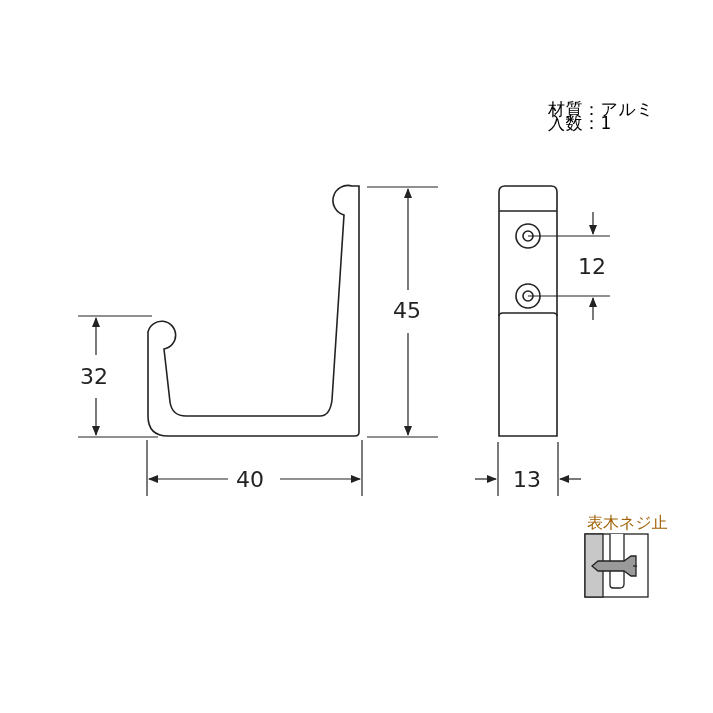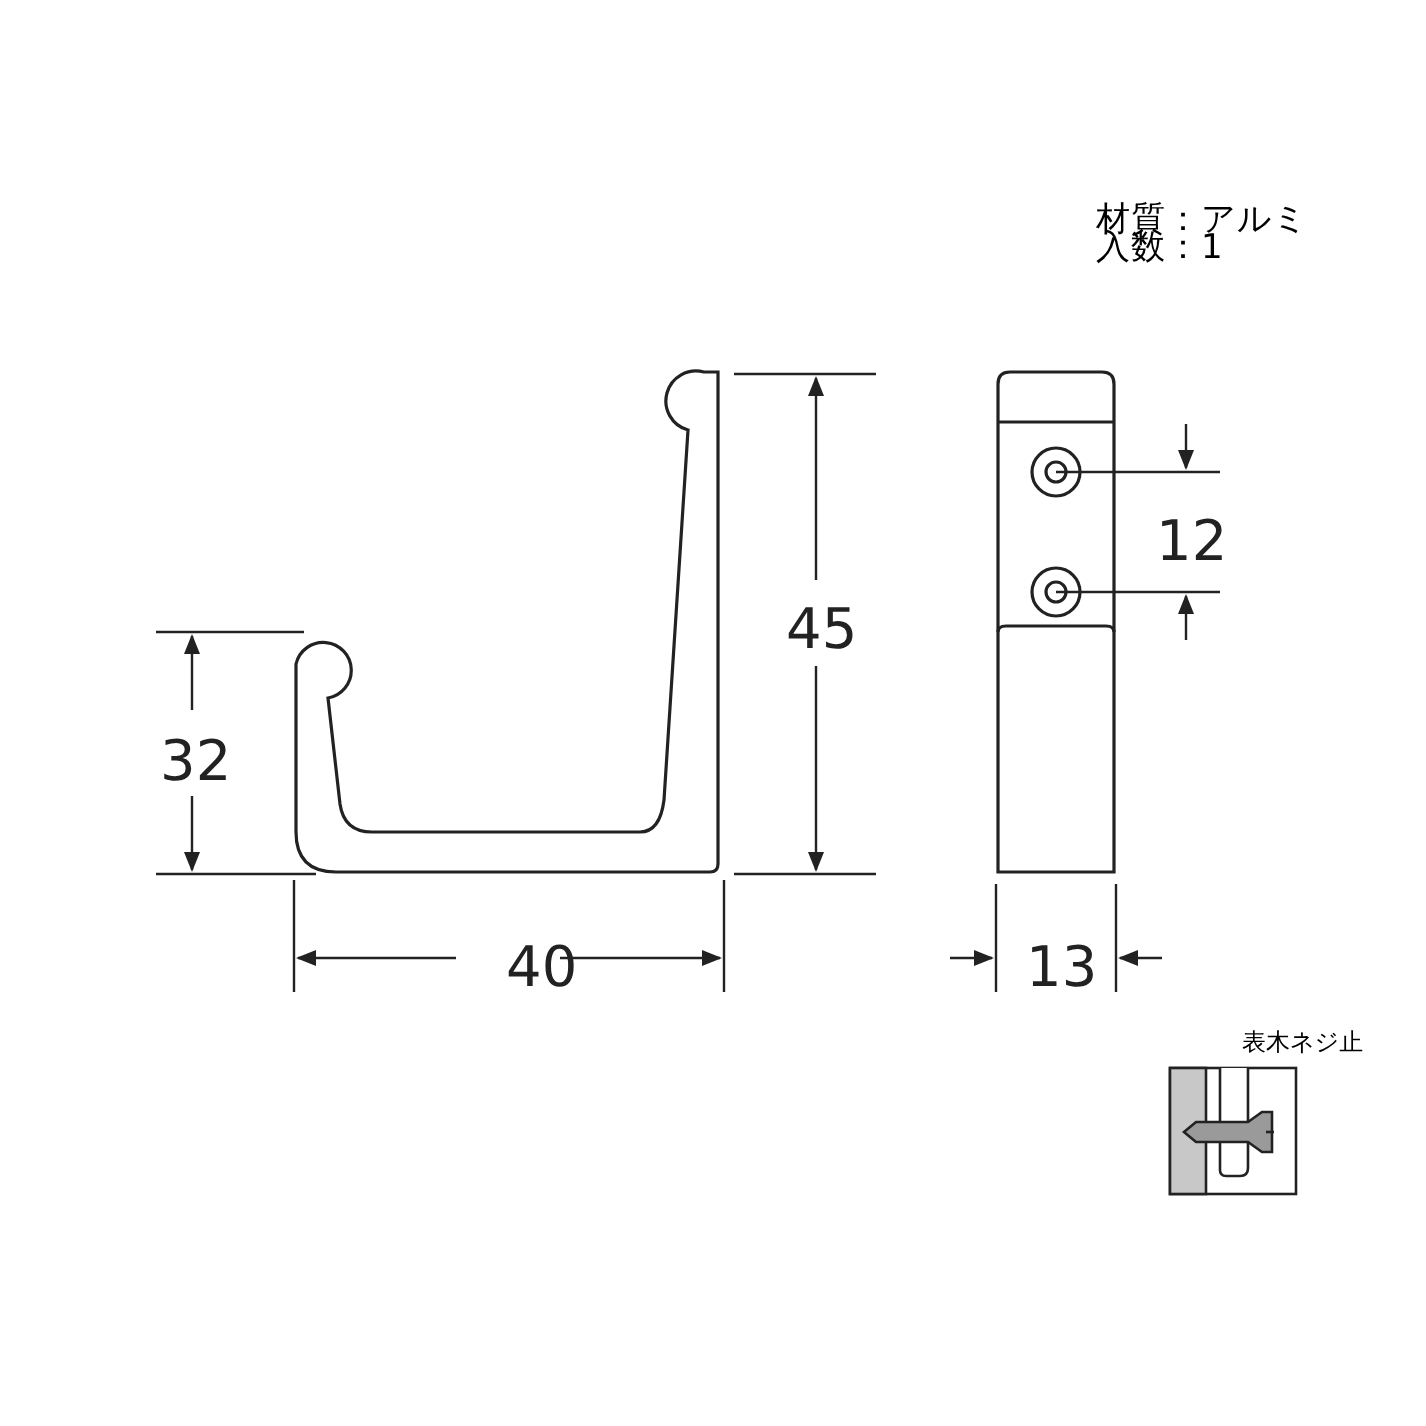--- a/index.html
+++ b/index.html
@@ -1,22 +1,22 @@
 <!DOCTYPE html>
 <html><head>
 <meta charset="utf-8">
 <style>
   html,body{margin:0;padding:0;background:#fff;}
   body{width:713px;height:713px;position:relative;overflow:hidden;font-family:"DejaVu Sans","Liberation Sans",sans-serif;color:#222;}
   .spec{position:absolute;left:548px;font-size:17px;letter-spacing:0.5px;color:#000000;}
   .spec1{top:98px;}
   .spec2{top:112px;}
   svg{position:absolute;left:0;top:0;}
-  .dimtxt{position:absolute;font-size:28px;color:#222;font-family:"DejaVu Sans","Liberation Sans",sans-serif;}
-  .legend-title{position:absolute;left:587px;top:513px;font-size:12px;color:#000000;margin-left:34px;}
+  .dimtxt{position:absolute;font-size:22px;color:#222;font-family:"DejaVu Sans","Liberation Sans",sans-serif;}
+  .legend-title{position:absolute;left:587px;top:513px;font-size:16px;color:#a16207;}
 </style>
 </head>
 <body>
 
 <svg width="713" height="713" viewBox="0 0 713 713">
   <defs>
     <marker id="arr" markerWidth="10" markerHeight="10" refX="9" refY="5" orient="auto" markerUnits="userSpaceOnUse">
       <path d="M0,1 L10,5 L0,9 Z" fill="#222"></path>
     </marker>
   </defs>
@@ -90,17 +90,17 @@
     <path d="M 592 566 L 598 561 L 624 561 L 631 556 L 636 556 L 636 576 L 631 576 L 624 571 L 598 571 Z" fill="#9a9a9a"></path>
     <line x1="633" y1="566" x2="637" y2="566"></line>
   </g>
 </svg>
 
 <div class="spec spec1">材質：アルミ</div>
 <div class="spec spec2">入数：1</div>
 
 <div class="dimtxt" style="left:80px;top:364px;">32</div>
 <div class="dimtxt" style="left:393px;top:298px;">45</div>
-<div class="dimtxt" style="left:253px;top:467px;">40</div>
+<div class="dimtxt" style="left:236px;top:467px;">40</div>
 <div class="dimtxt" style="left:513px;top:467px;">13</div>
 <div class="dimtxt" style="left:578px;top:254px;">12</div>
 
 <div class="legend-title">表木ネジ止</div>
 
 </body></html>

